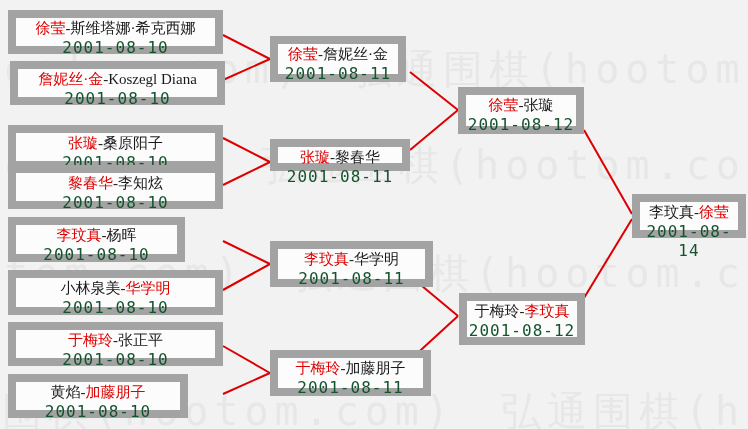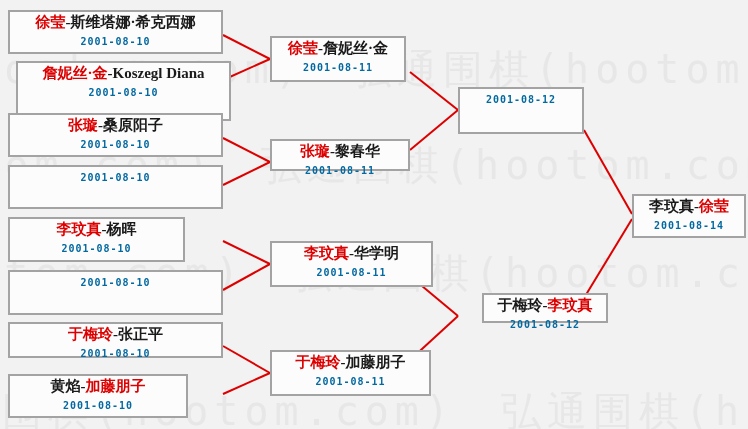--- a/index.html
+++ b/index.html
@@ -14,31 +14,30 @@
     font-size:40px;color:#e7e7e7;letter-spacing:6px;
     font-family:"DejaVu Sans Mono",monospace;
     user-select:none;
   }
   .wm span{margin-right:46px;}
   
   .lines{position:absolute;left:0;top:0;z-index:1;pointer-events:none;}
   
   .match{
     position:absolute;z-index:2;box-sizing:border-box;
-    background:#fcfcfc;border:2px solid #a3a3a3;
+    background:#fcfcfc;border:8px solid #a3a3a3;
     text-align:center;padding-top:1px;
     font-size:15px;line-height:19px;color:#1a1a1a;
     cursor:pointer;
-    font-weight:bold;
   }
   .match .nm{white-space:nowrap;}
   .match .red{color:#dd0000;}
   .match .dt{
     font-family:"DejaVu Sans Mono","Liberation Mono",monospace;
-    font-size:10px;letter-spacing:1px;color:#0369a1;
+    font-size:16px;letter-spacing:1px;color:#14532d;
   }
 </style>
 </head>
 <body>
 
 <div class="stage">
 
   <div class="wm" style="left:-240px;top:42px"><span>弘通围棋(hootom.com)</span><span>弘通围棋(hootom.com)</span></div>
   <div class="wm" style="left:-330px;top:138px"><span>弘通围棋(hootom.com)</span><span>弘通围棋(hootom.com)</span></div>
   <div class="wm" style="left:-300px;top:246px"><span>弘通围棋(hootom.com)</span><span>弘通围棋(hootom.com)</span></div>
@@ -60,39 +59,41 @@
       <line x1="410" y1="360" x2="458" y2="316"></line>
       <line x1="584" y1="130" x2="632" y2="214"></line>
       <line x1="584" y1="298" x2="632" y2="219"></line>
     </g>
   </svg>
 
   <div class="match" style="left:8px;top:10px;width:215px;height:44px">
     <div class="nm"><span></span><span class="red">徐莹</span><span>-斯维塔娜·希克西娜</span></div>
     <div class="dt">2001-08-10</div>
   </div>
-  <div class="match" style="left:16px;top:61px;width:215px;height:60px">
+  <div class="match" style="left:10px;top:61px;width:215px;height:44px">
     <div class="nm"><span></span><span class="red">詹妮丝·金</span><span>-Koszegl Diana</span></div>
     <div class="dt">2001-08-10</div>
   </div>
-  <div class="match" style="left:8px;top:113px;width:215px;height:44px">
+  <div class="match" style="left:8px;top:125px;width:215px;height:44px">
     <div class="nm"><span></span><span class="red">张璇</span><span>-桑原阳子</span></div>
     <div class="dt">2001-08-10</div>
   </div>
   <div class="match" style="left:8px;top:165px;width:215px;height:44px">
+    <div class="nm"><span></span><span class="red">黎春华</span><span>-李知炫</span></div>
     <div class="dt">2001-08-10</div>
   </div>
   <div class="match" style="left:8px;top:217px;width:177px;height:45px">
     <div class="nm"><span></span><span class="red">李玟真</span><span>-杨晖</span></div>
     <div class="dt">2001-08-10</div>
   </div>
   <div class="match" style="left:8px;top:270px;width:215px;height:45px">
+    <div class="nm"><span>小林泉美-</span><span class="red">华学明</span><span></span></div>
     <div class="dt">2001-08-10</div>
   </div>
-  <div class="match" style="left:8px;top:322px;width:215px;height:36px">
+  <div class="match" style="left:8px;top:322px;width:215px;height:44px">
     <div class="nm"><span></span><span class="red">于梅玲</span><span>-张正平</span></div>
     <div class="dt">2001-08-10</div>
   </div>
   <div class="match" style="left:8px;top:374px;width:180px;height:44px">
     <div class="nm"><span>黄焰-</span><span class="red">加藤朋子</span><span></span></div>
     <div class="dt">2001-08-10</div>
   </div>
 
   <div class="match" style="left:270px;top:36px;width:136px;height:46px">
     <div class="nm"><span></span><span class="red">徐莹</span><span>-詹妮丝·金</span></div>
@@ -105,23 +106,24 @@
   <div class="match" style="left:270px;top:241px;width:163px;height:46px">
     <div class="nm"><span></span><span class="red">李玟真</span><span>-华学明</span></div>
     <div class="dt">2001-08-11</div>
   </div>
   <div class="match" style="left:270px;top:350px;width:161px;height:46px">
     <div class="nm"><span></span><span class="red">于梅玲</span><span>-加藤朋子</span></div>
     <div class="dt">2001-08-11</div>
   </div>
 
   <div class="match" style="left:458px;top:87px;width:126px;height:47px">
+    <div class="nm"><span></span><span class="red">徐莹</span><span>-张璇</span></div>
     <div class="dt">2001-08-12</div>
   </div>
-  <div class="match" style="left:482px;top:293px;width:126px;height:30px">
+  <div class="match" style="left:459px;top:293px;width:126px;height:52px">
     <div class="nm"><span>于梅玲-</span><span class="red">李玟真</span><span></span></div>
     <div class="dt">2001-08-12</div>
   </div>
 
   <div class="match" style="left:632px;top:194px;width:114px;height:44px">
     <div class="nm"><span>李玟真-</span><span class="red">徐莹</span><span></span></div>
     <div class="dt">2001-08-14</div>
   </div>
 
 </div>

